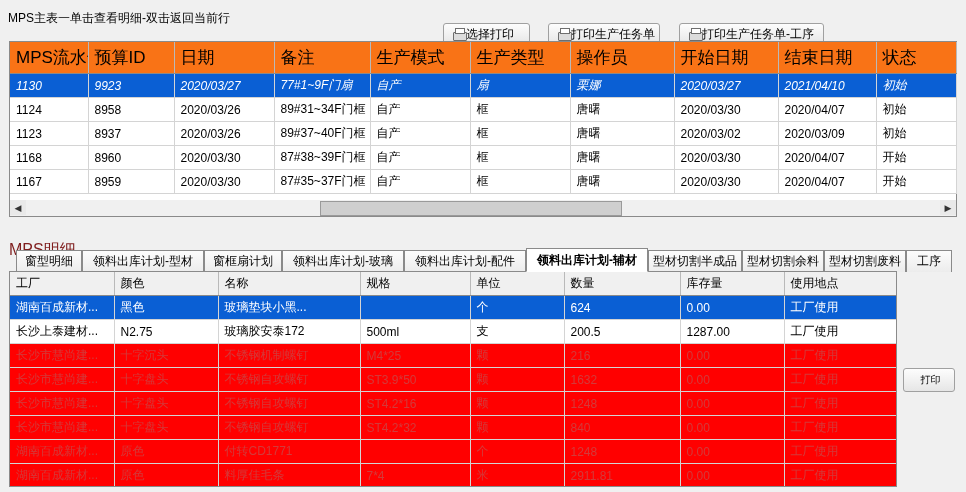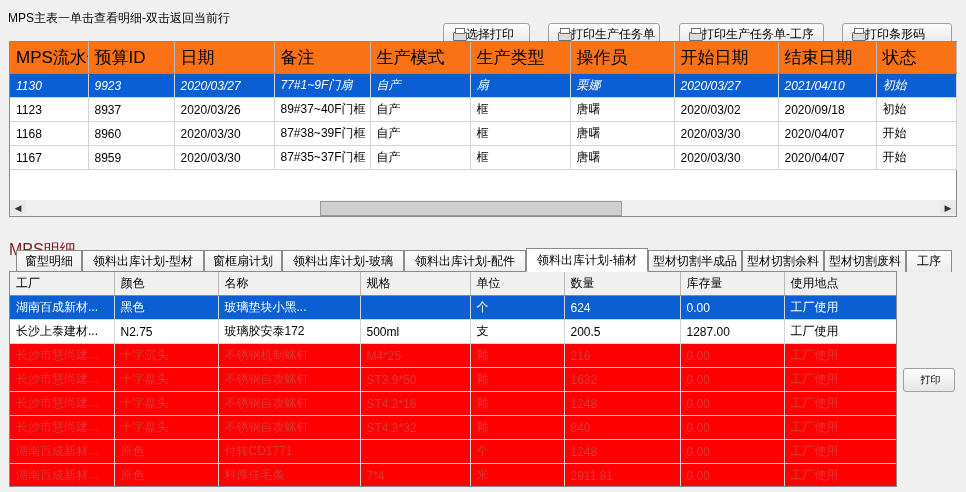--- a/index.html
+++ b/index.html
@@ -93,21 +93,21 @@
     position:absolute;left:16px;top:248px;width:948px;height:24px;
   }
   .tab{
     position:absolute;top:2px;height:22px;box-sizing:border-box;
     background:linear-gradient(#fcfcfc,#ececec);
     border:1px solid #8a8a8a;border-bottom:none;
     display:flex;align-items:center;justify-content:center;
     padding:0 6px;font-size:12px;cursor:pointer;white-space:nowrap;
   }
   .tab.active{
-    top:0;height:24px;background:#fff;border-bottom:1px solid #fff;font-weight:normal;
+    top:0;height:24px;background:#fff;border-bottom:1px solid #fff;font-weight:bold;
     z-index:5;
   }
 
   
   .detail-wrap{
     position:absolute;left:9px;top:271px;width:888px;height:216px;
     border:1px solid #8a8a8a;background:#f0abfc;box-sizing:border-box;overflow:hidden;
   }
   table.dgrid{border-collapse:collapse;table-layout:fixed;width:100%;}
   table.dgrid th{
@@ -145,24 +145,20 @@
       <span class="pico"></span>
       <span>选择打印</span>
     </div>
     <div class="btn" id="btn-print-task">
       <span class="pico"></span>
       <span>打印生产任务单</span>
     </div>
     <div class="btn" id="btn-print-task-seq">
       <span class="pico"></span>
       <span>打印生产任务单-工序</span>
-    </div>
-    <div class="btn" id="btn-print-barcode">
-      <span class="pico"></span>
-      <span>打印条形码</span>
     </div>
   </div>
 
   <div class="grid-wrap">
     <table class="grid">
       <colgroup>
         <col style="width:78px">
           <col style="width:86px">
           <col style="width:100px">
           <col style="width:96px">
@@ -194,29 +190,41 @@
           <td>2020/03/27</td>
           <td>77#1~9F门扇</td>
           <td>自产</td>
           <td>扇</td>
           <td>栗娜</td>
           <td>2020/03/27</td>
           <td>2021/04/10</td>
           <td>初始</td>
         </tr>
         <tr>
+          <td>1124</td>
+          <td>8958</td>
+          <td>2020/03/26</td>
+          <td>89#31~34F门框</td>
+          <td>自产</td>
+          <td>框</td>
+          <td>唐曙</td>
+          <td>2020/03/30</td>
+          <td>2020/04/07</td>
+          <td>初始</td>
+        </tr>
+        <tr>
           <td>1123</td>
           <td>8937</td>
           <td>2020/03/26</td>
           <td>89#37~40F门框</td>
           <td>自产</td>
           <td>框</td>
           <td>唐曙</td>
           <td>2020/03/02</td>
-          <td>2020/09/18</td>
+          <td>2020/03/09</td>
           <td>初始</td>
         </tr>
         <tr>
           <td>1168</td>
           <td>8960</td>
           <td>2020/03/30</td>
           <td>87#38~39F门框</td>
           <td>自产</td>
           <td>框</td>
           <td>唐曙</td>

